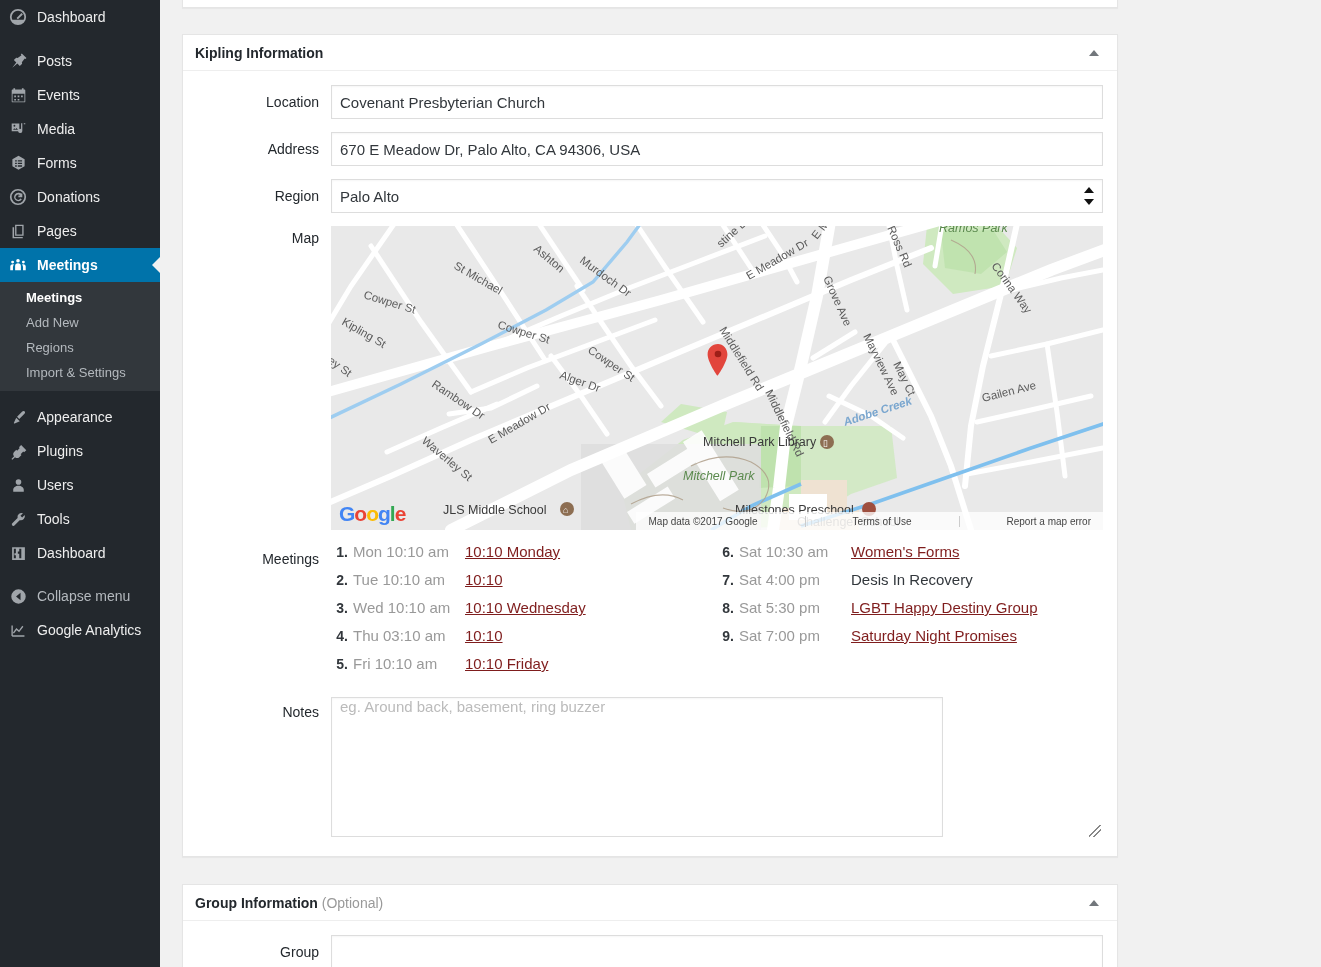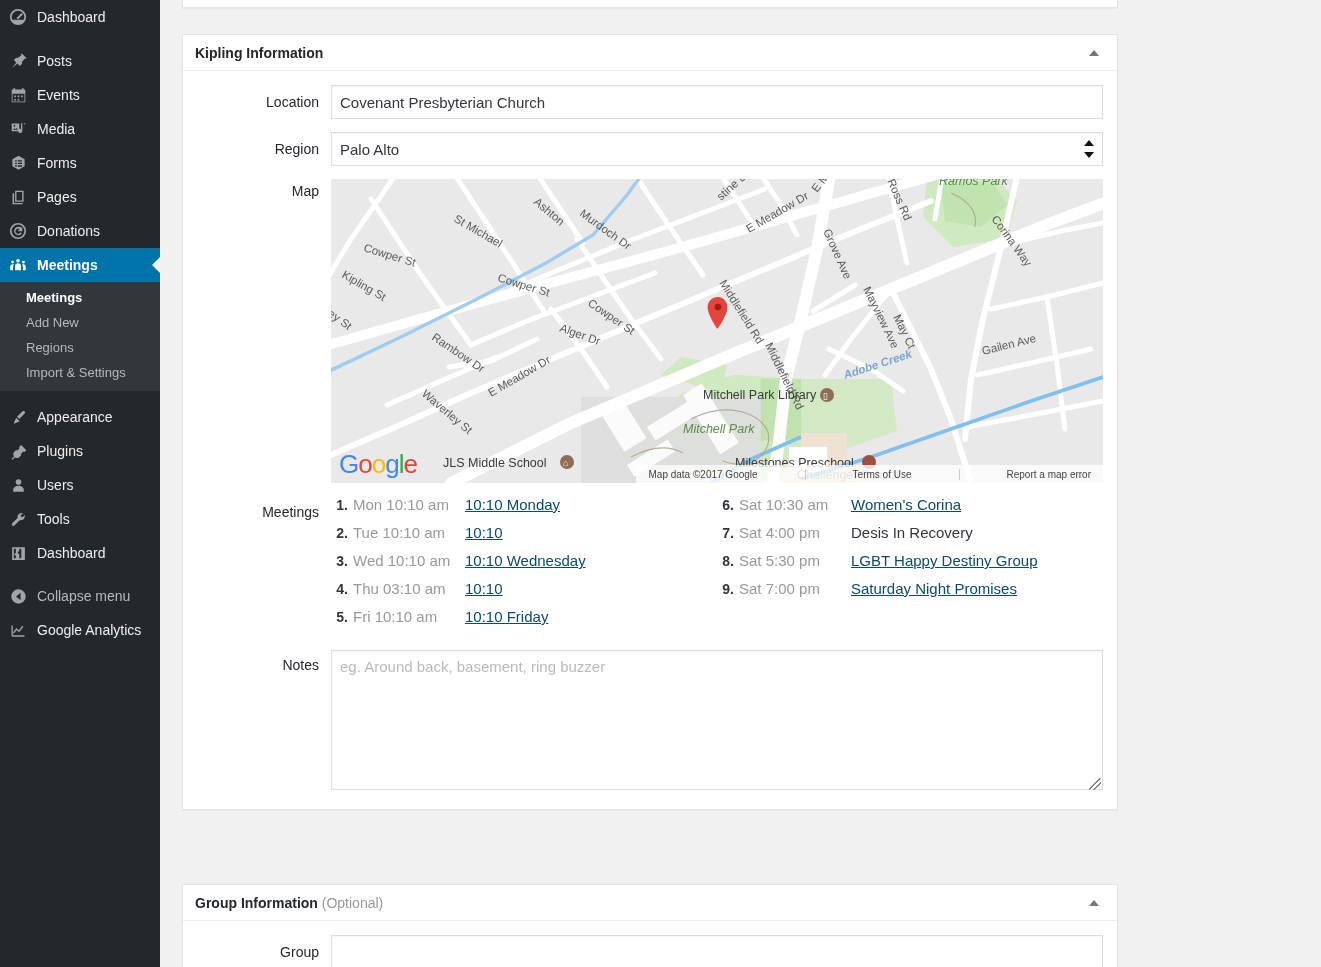--- a/index.html
+++ b/index.html
@@ -112,22 +112,22 @@
     display:flex; flex-direction:column; align-items:center; justify-content:space-between;
     color:#1d1d1d;
   }
   .selarrows i {
     display:block; width:0; height:0; border-style:solid;
   }
   .selarrows i.up   { border-width:0 5px 6px 5px; border-color: transparent transparent #111 transparent; }
   .selarrows i.down { border-width:6px 5px 0 5px; border-color: #111 transparent transparent transparent; }
 
   textarea.notes {
-    width:772px; height:140px; resize:none;
-    padding:7px 8px; border:1px solid #ddd;
+    width:612px; height:140px; resize:none;
+    padding:0 8px; border:1px solid #ddd;
     font-family:"Liberation Sans", sans-serif;
     font-size:15px; color:#32373c; background:#fff;
     box-shadow: inset 0 1px 2px rgba(0,0,0,.04);
     outline:none;
   }
   textarea.notes::placeholder { color:#bbb; }
   .tawrap { position:relative; width:772px; }
   .resize-grip {
     position:absolute; right:2px; bottom:3px;
     width:12px; height:12px; pointer-events:none;
@@ -139,21 +139,21 @@
   
   .mapwrap {
     position:relative; width:772px; height:304px;
     background:#e8e8e8; overflow:hidden;
     border:0; user-select:none;
   }
   .mapwrap svg { position:absolute; left:0; top:0; }
   .gmlogo {
     position:absolute; left:8px; bottom:6px;
     font-family:"Liberation Sans", sans-serif;
-    font-size:26px; font-weight:400; letter-spacing:-1px;
+    font-size:21px; font-weight:700; letter-spacing:-1px;
     line-height:1;
   }
   .gmlogo span:nth-child(1){color:#4285F4}
   .gmlogo span:nth-child(2){color:#EA4335}
   .gmlogo span:nth-child(3){color:#FBBC05}
   .gmlogo span:nth-child(4){color:#4285F4}
   .gmlogo span:nth-child(5){color:#34A853}
   .gmlogo span:nth-child(6){color:#EA4335}
   .mapattrib {
     position:absolute; right:0; bottom:0;
@@ -168,21 +168,21 @@
     position:absolute; width:22px; height:32px;
     pointer-events:none;
   }
 
   
   .meetings-cols { display:flex; width:772px; }
   .mcol { width: 386px; }
   .mrow { display:flex; align-items:baseline; height:28px; font-size:15px; }
   .mnum { width:22px; flex:0 0 22px; text-align:right; color:#32373c; font-weight:600; font-size:14px; padding-right:5px;}
   .mtime { width:112px; flex:0 0 112px; color:#999; }
-  .mname a { color:#0c4a6e; text-decoration:underline;text-align:right; }
+  .mname a { color:#7f1d1d; text-decoration:underline;text-align:right; }
   .mname .plain { color:#32373c; }
 </style>
 </head>
 <body>
 
 <div id="adminmenu">
 
   <div class="menu-top dash">
     <span class="mi">
       <svg width="18" height="18" viewBox="0 0 20 20" fill="currentColor">
@@ -223,34 +223,34 @@
     <span class="mi">
       <svg width="17" height="17" viewBox="0 0 20 20" fill="currentColor">
           <path d="M10 1l7.2 4.1v8.2L10 17.4 2.8 13.3V5.1L10 1zM6 6.2v1.5h2V6.2H6zm3.2 0v1.5h5V6.2h-5zM6 9.2v1.5h2V9.2H6zm3.2 0v1.5h5V9.2h-5zM6 12.2v1.5h2v-1.5H6zm3.2 0v1.5h5v-1.5h-5z"></path>
         </svg>
     </span>
     <span>Forms</span>
   </div>
 
   <div class="menu-top">
     <span class="mi">
-      <svg width="17" height="17" viewBox="0 0 20 20" fill="currentColor">
-          <path d="M6 2h10v13H6V2zm1.6 1.6v9.8h6.8V3.6H7.6zM3 5h1.8v11.4H15V18H3V5z"></path>
-        </svg>
-    </span>
-    <span>Pages</span>
-  </div>
-
-  <div class="menu-top">
-    <span class="mi">
       <svg width="18" height="18" viewBox="0 0 20 20" fill="currentColor">
           <path d="M10 1a9 9 0 100 18 9 9 0 000-18zm0 1.9a7.1 7.1 0 110 14.2A7.1 7.1 0 0110 2.9zm.4 2.4a4.7 4.7 0 103.9 7.3l-1.7-1a2.8 2.8 0 11-.3-3.2h-1.9v2h4.4V6h-1.2a4.7 4.7 0 00-3.2-.7z"></path>
         </svg>
     </span>
     <span>Donations</span>
+  </div>
+
+  <div class="menu-top">
+    <span class="mi">
+      <svg width="17" height="17" viewBox="0 0 20 20" fill="currentColor">
+          <path d="M6 2h10v13H6V2zm1.6 1.6v9.8h6.8V3.6H7.6zM3 5h1.8v11.4H15V18H3V5z"></path>
+        </svg>
+    </span>
+    <span>Pages</span>
   </div>
 
   <div class="menu-top current">
     <span class="mi">
       <svg width="18" height="18" viewBox="0 0 20 20" fill="currentColor">
           <path d="M10 3.2a2 2 0 110 4 2 2 0 010-4zm0 4.9c1.9 0 3.2 1.2 3.2 3v4.7H6.8v-4.7c0-1.8 1.3-3 3.2-3zM4 5.2a1.6 1.6 0 110 3.2 1.6 1.6 0 010-3.2zm0 3.9c.6 0 1.1.1 1.5.4-.7.8-1.1 1.8-1.1 3v3.3H1.4v-4c0-1.7 1-2.7 2.6-2.7zM16 5.2a1.6 1.6 0 110 3.2 1.6 1.6 0 010-3.2zm0 3.9c1.6 0 2.6 1 2.6 2.7v4h-3v-3.3c0-1.2-.4-2.2-1.1-3 .4-.3.9-.4 1.5-.4z"></path>
         </svg>
     </span>
     <span>Meetings</span>
   </div>
@@ -348,20 +348,26 @@
 
     <div class="pb-body">
 
       <div class="field-row">
         <div class="fl">Location</div>
         <div class="fc">
           <input class="txt" type="text" value="Covenant Presbyterian Church" style="">
         </div>
       </div>
 
+      <div class="field-row">
+        <div class="fl">Address</div>
+        <div class="fc">
+          <input class="txt" type="text" value="670 E Meadow Dr, Palo Alto, CA 94306, USA" style="">
+        </div>
+      </div>
 
       <div class="field-row">
         <div class="fl">Region</div>
         <div class="fc">
           <div class="selwrap">
             <select class="sel">
               <option>Palo Alto</option>
             </select>
             <span class="selarrows">
               <i class="up"></i>
@@ -554,21 +560,21 @@
                 <span class="mnum">5.</span>
                 <span class="mtime">Fri 10:10 am</span>
                 <span class="mname"><a>10:10 Friday</a></span>
               </div>
             </div>
 
             <div class="mcol">
               <div class="mrow">
                 <span class="mnum">6.</span>
                 <span class="mtime">Sat 10:30 am</span>
-                <span class="mname"><a>Women's Corina</a></span>
+                <span class="mname"><a>Women's Forms</a></span>
               </div>
               <div class="mrow">
                 <span class="mnum">7.</span>
                 <span class="mtime">Sat 4:00 pm</span>
                 <span class="mname"><span class="plain">Desis In Recovery</span></span>
               </div>
               <div class="mrow">
                 <span class="mnum">8.</span>
                 <span class="mtime">Sat 5:30 pm</span>
                 <span class="mname"><a>LGBT Happy Destiny Group</a></span>

